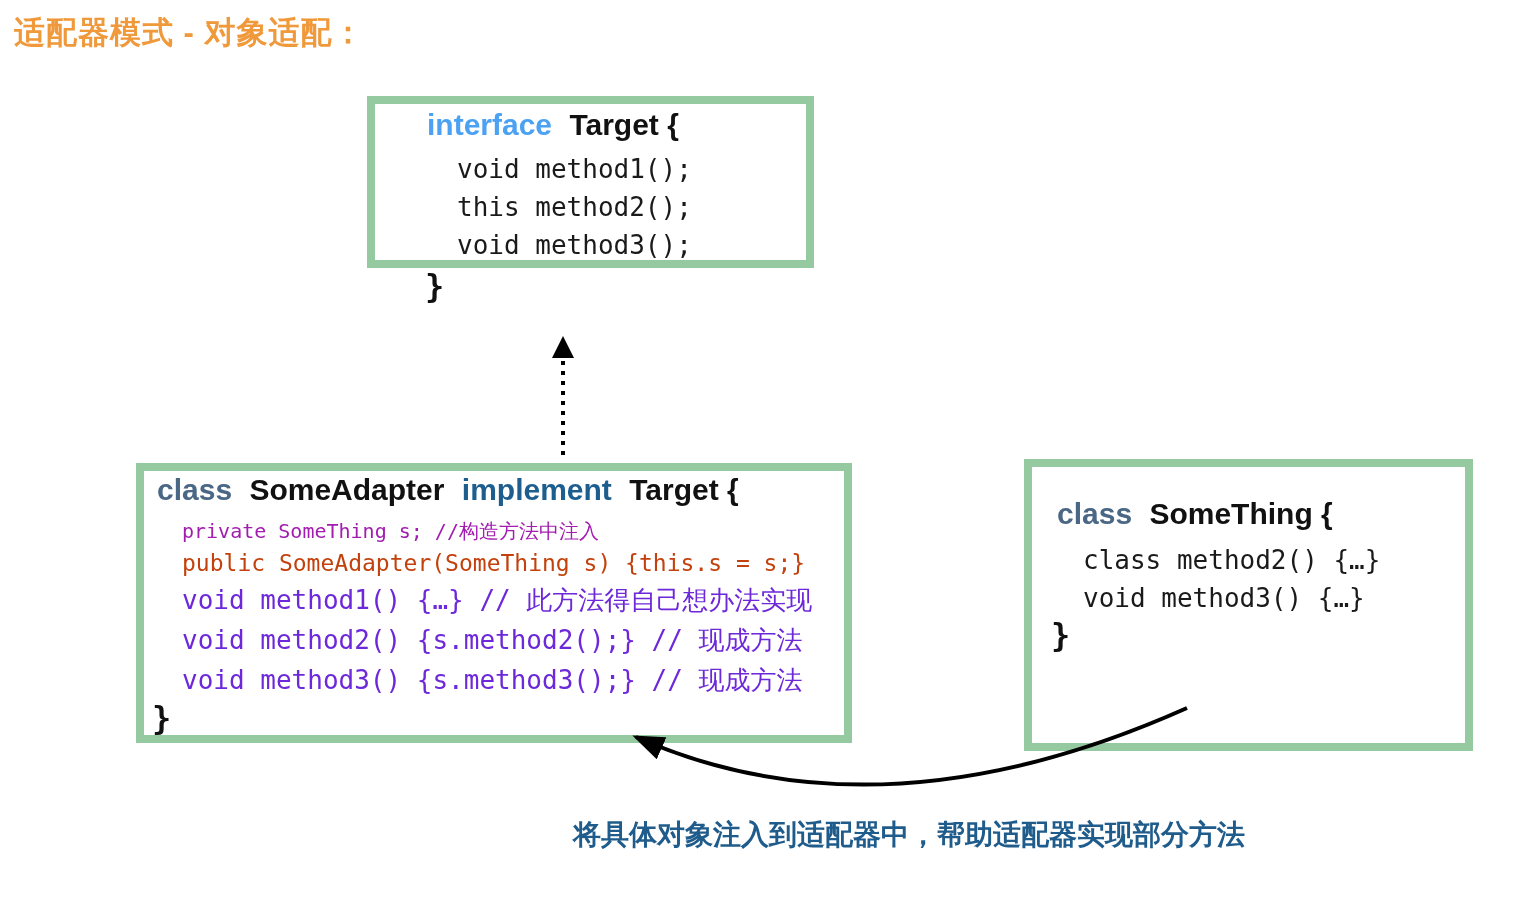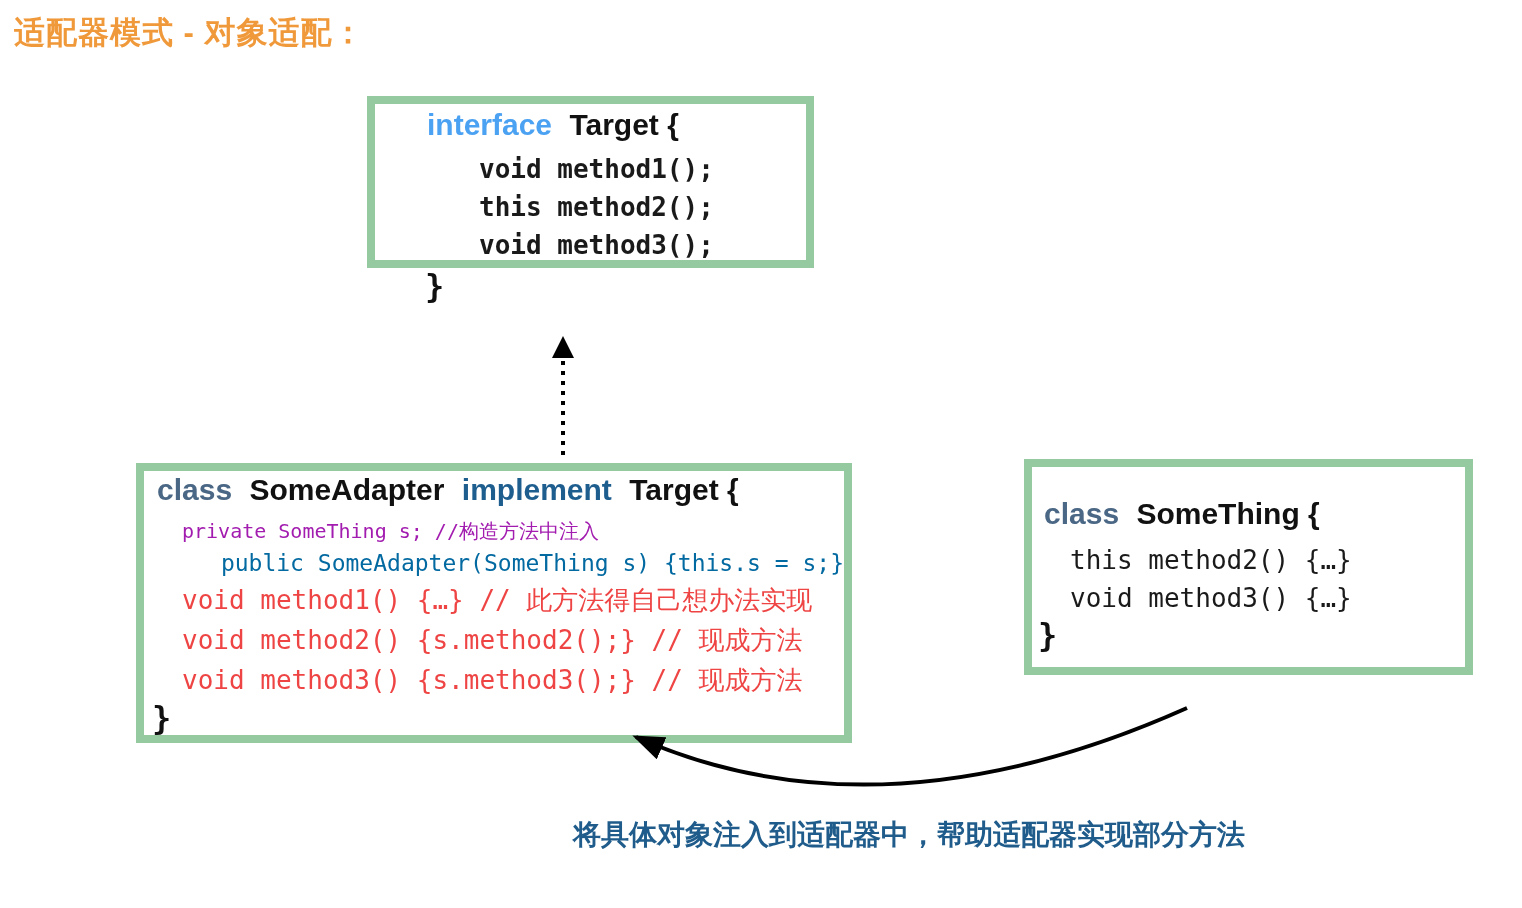--- a/index.html
+++ b/index.html
@@ -24,21 +24,21 @@
 
   .box {
     position: absolute;
     background: #ffffff;
     border: 8px solid #95C9A0;
     box-sizing: border-box;
   }
 
   #target-box    { left: 367px;  top: 96px;  width: 447px; height: 172px; }
   #adapter-box   { left: 136px;  top: 463px; width: 716px; height: 280px; }
-  #something-box { left: 1024px; top: 459px; width: 449px; height: 216px; }
+  #something-box { left: 1024px; top: 459px; width: 449px; height: 292px; padding-left: 13px; }
 
   .hdr {
     font-weight: bold;
     font-size: 30px;
     color: #111111;
     white-space: nowrap;
   }
   .hdr span + span { margin-left: 9px; }
 
   .kw-interface { color: #4BA1F2; }
@@ -46,38 +46,38 @@
   .kw-implement { color: #1E5E8F; }
 
   .code {
     font-family: "DejaVu Sans Mono", monospace;
     color: #1a1a1a;
     white-space: nowrap;
   }
 
   
   #target-box .hdr   { margin: 4px 0 0 52px; }
-  #target-box .code-list { margin: 8px 0 0 104px; font-weight: bold; }
+  #target-box .code-list { margin: 8px 0 0 82px; }
   #target-box .code  { font-size: 26px; line-height: 38px; }
   #target-box .brace { margin: 6px 0 0 50px; }
 
   .brace {
     font-family: "DejaVu Sans Mono", monospace;
     font-weight: bold;
     font-size: 32px;
     color: #111111;
     line-height: 32px;
   }
 
   
   #adapter-box .hdr   { margin: 2px 0 0 13px; }
   #adapter-box .code-list { margin: 9px 0 0 38px; }
   #adapter-box .line-private { font-size: 20px; line-height: 30px; color: #a21caf; }
-  #adapter-box .line-public  { font-size: 23px; line-height: 34px; color: #0369a1; text-align: right; }
-  #adapter-box .line-void    { font-size: 26px; line-height: 40px; color: #ef4444; }
+  #adapter-box .line-public  { font-size: 23px; line-height: 34px; color: #c2410c; }
+  #adapter-box .line-void    { font-size: 26px; line-height: 40px; color: #6d28d9; }
   #adapter-box .brace { margin: 2px 0 0 8px; }
 
   
   #something-box .hdr   { margin: 30px 0 0 12px; }
   #something-box .code-list { margin: 10px 0 0 38px; }
   #something-box .code  { font-size: 26px; line-height: 38px; }
   #something-box .brace { margin: 2px 0 0 6px; }
 
   .caption {
     position: absolute;
@@ -135,21 +135,21 @@
     </div>
     <div class="brace">}</div>
   </div>
 
   <div class="box" id="something-box">
     <div class="hdr">
       <span class="kw-class">class</span>
       <span>SomeThing {</span>
     </div>
     <div class="code-list">
-      <div class="code">this method2() {…}</div>
+      <div class="code">class method2() {…}</div>
       <div class="code">void method3() {…}</div>
     </div>
     <div class="brace">}</div>
   </div>
 
   <svg id="arrow-layer" viewBox="0 0 1522 908" xmlns="http://www.w3.org/2000/svg">
     <defs>
       <marker id="ah" markerWidth="10" markerHeight="8" refX="7" refY="3" orient="auto" markerUnits="strokeWidth">
         <path d="M0,0 L8,3 L0,6 Z" fill="#000000"></path>
       </marker>

